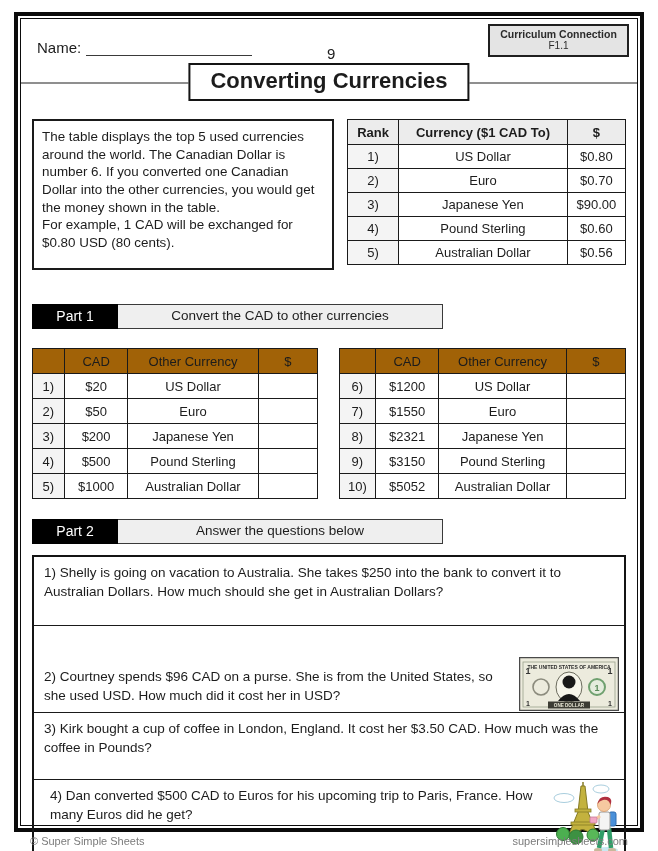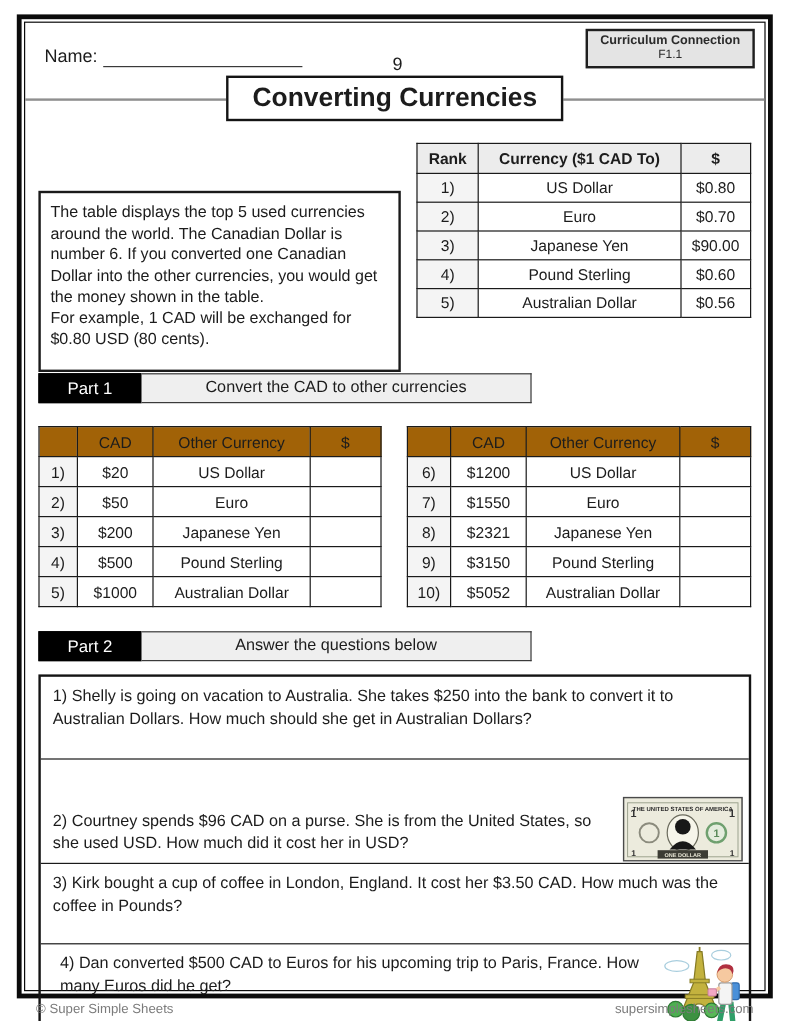--- a/index.html
+++ b/index.html
@@ -32,31 +32,31 @@
     background:#fff; border:2px solid #141414; padding:3px 20px 5px;
     font-size:22px; font-weight:bold; white-space:nowrap; z-index:2;
   }
 
   .main { padding:0 11px; }
 
   
   .intro-row { display:flex; gap:13px; margin-top:12px; align-items:flex-start; }
   .intro-box {
     width:307px; min-height:151px; border:2px solid #1a1a1a; padding:7px 8px;
-    font-size:13.4px; line-height:1.32;margin-top:40px;
+    font-size:13.4px; line-height:1.32;
   }
   table { border-collapse:collapse; }
   td,th { border:1.4px solid #1a1a1a; text-align:center; font-size:13px; }
   .rank-table { width:284px; }
   .rank-table th { height:25px; background:#ececec; font-weight:bold; }
   .rank-table td { height:24px; background:#fff; }
   .rank-table td.rank-cell { background:#f4f4f4; }
 
   
-  .part-bar { display:flex; margin-top:1px; align-items:stretch; }
+  .part-bar { display:flex; margin-top:34px; align-items:stretch; }
   .part-label {
     background:#000; color:#fff; width:86px; text-align:center;
     font-size:14px; padding:3px 0 4px; border:1px solid #000;
   }
   .part-instruction {
     background:#efefef; border:1.5px solid #3a3a3a; border-left:none;
     width:325px; text-align:center; font-size:13.5px; padding:3px 0 4px;
   }
 
   

